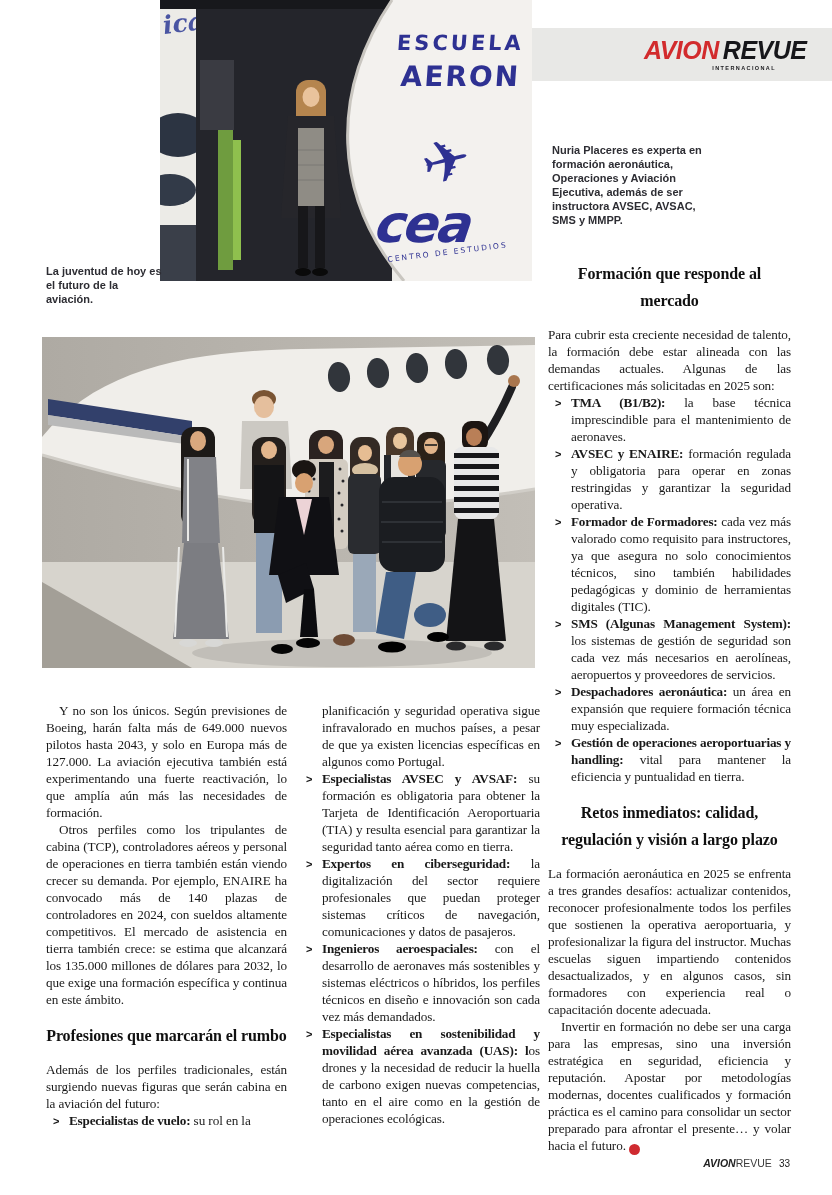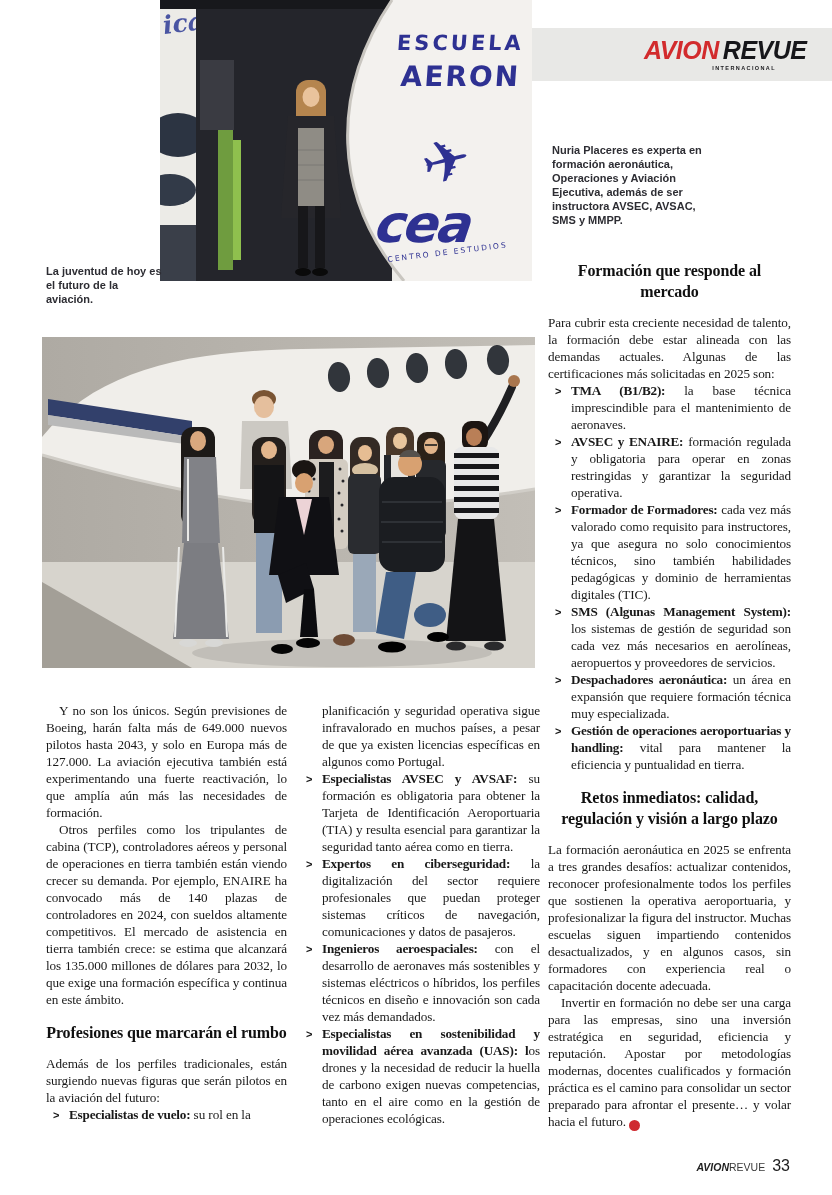--- a/index.html
+++ b/index.html
@@ -44,21 +44,21 @@
     overflow:hidden;background:#b5b1aa;
   }
   
   .col{position:absolute;font-size:13.2px;line-height:17px;letter-spacing:-0.1px;}
   .col p{margin:0;text-align:justify;}
   .col p.indent{text-indent:13px;}
   .col-left{left:46px;top:702px;width:241px;}
   .col-mid{left:299px;top:702px;width:241px;}
   .col-right{left:548px;top:260px;width:243px;}
   .heading{
-    font-weight:bold;font-size:16px;line-height:21px;color:#101010;
+    font-weight:bold;font-size:16px;line-height:27px;color:#101010;
     text-align:center;margin:14px 0 12px 0;
   }
   .heading.first{margin-top:0;}
   .bullets{margin:0;padding:0;list-style:none;}
   .bullet{position:relative;padding-left:23px;margin:0;text-align:justify;}
   .bullet .marker{
     position:absolute;left:7px;top:1px;
     font-family:"Liberation Sans", sans-serif;font-weight:bold;
     font-size:11px;color:#141414;
   }
@@ -71,21 +71,21 @@
     vertical-align:-1px;margin-left:3px;letter-spacing:0;
   }
   
   .footer{
     position:absolute;right:42px;top:1157px;
     font-family:"Liberation Sans", sans-serif;font-size:10.5px;color:#222;
     white-space:nowrap;
   }
   .footer .bold-it{font-weight:bold;font-style:italic;}
   .footer .light{font-weight:normal;color:#3a3a3a;}
-  .footer .pagenum{font-size:16px;margin-left:7px;color:#1c1c1c;}
+  .footer .pagenum{font-size:10px;margin-left:7px;color:#1c1c1c;}
 </style>
 </head>
 <body>
 
 <div class="page">
 
   <div class="photo-top">
     <svg width="372" height="281" viewBox="0 0 372 281" aria-hidden="true">
       <rect x="0" y="0" width="372" height="281" fill="#ecebe7"></rect>
       <rect x="0" y="0" width="372" height="9" fill="#17181c"></rect>
@@ -252,21 +252,21 @@
         <ellipse cx="396" cy="300" rx="11" ry="5" fill="#000000"></ellipse>
       </g>
       <ellipse cx="302" cy="303" rx="11" ry="6" fill="#6e4c36"></ellipse>
     </svg>
   </div>
 
   <div class="col col-left">
     <p class="indent">Y no son los únicos. Según previsiones de Boeing, harán falta más de 649.000 nuevos pilotos hasta 2043, y solo en Europa más de 127.000. La aviación ejecutiva también está experimentando una fuerte reactivación, lo que amplía aún más las necesidades de formación.</p>
     <p class="indent">Otros perfiles como los tripulantes de cabina (TCP), controladores aéreos y personal de operaciones en tierra también están viendo crecer su demanda. Por ejemplo, ENAIRE ha convocado más de 140 plazas de controladores en 2024, con sueldos altamente competitivos. El mercado de asistencia en tierra también crece: se estima que alcanzará los 135.000 millones de dólares para 2032, lo que exige una formación específica y continua en este ámbito.</p>
     <div class="heading">Profesiones que marcarán el rumbo</div>
-    <p>Además de los perfiles tradicionales, están surgiendo nuevas figuras que serán pilotos en la aviación del futuro:</p>
+    <p>Además de los perfiles tradicionales, están surgiendo nuevas figuras que serán cabina en la aviación del futuro:</p>
     <div class="bullet">
       <span class="marker">&gt;</span>
       <b>Especialistas de vuelo:</b><span> su rol en la</span>
     </div>
   </div>
 
   <div class="col col-mid">
     <p class="cont">planificación y seguridad operativa sigue infravalorado en muchos países, a pesar de que ya existen licencias específicas en algunos como Portugal.</p>
     <div class="bullets">
       <div class="bullet">

